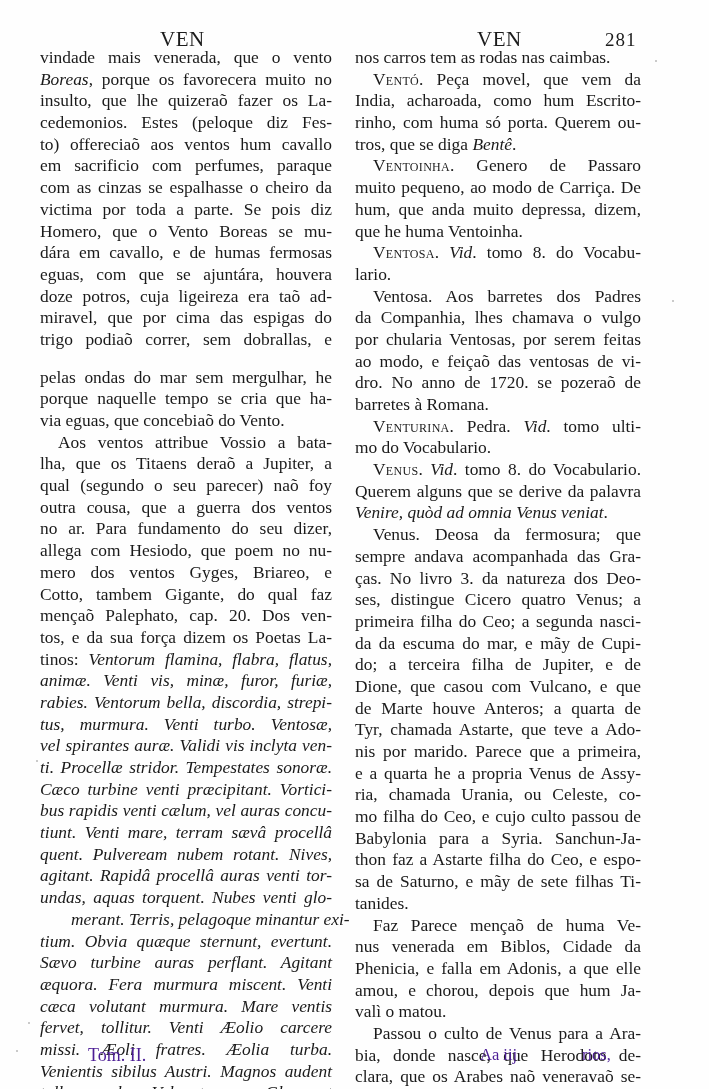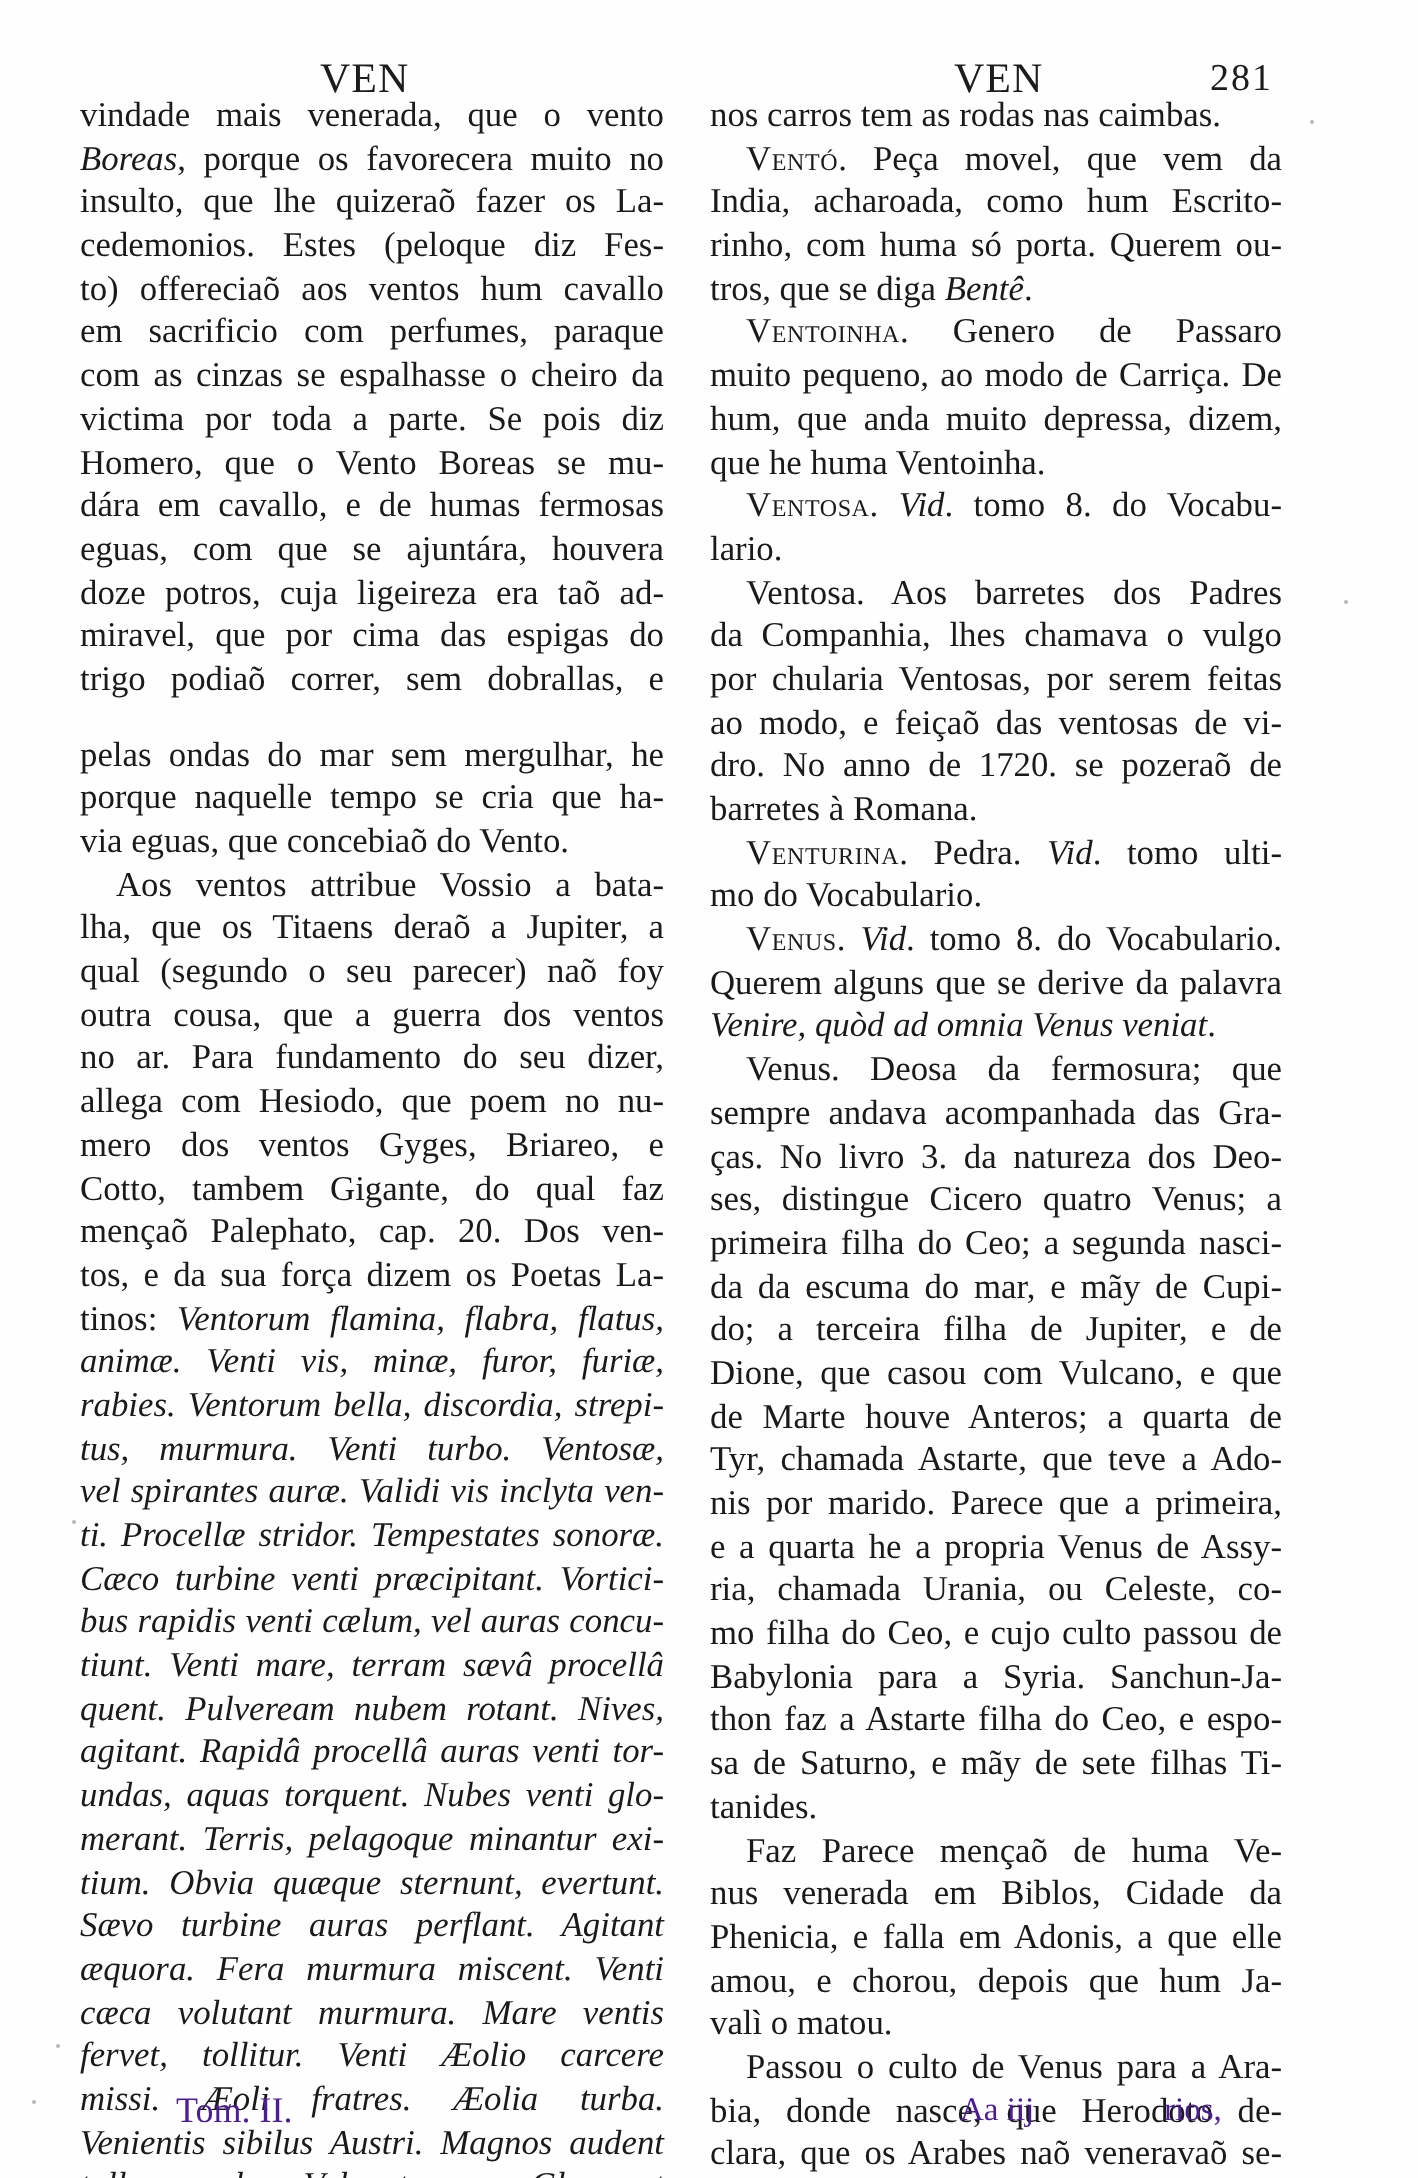--- a/index.html
+++ b/index.html
@@ -70,21 +70,21 @@
       <div class="ln" style="white-space: nowrap;"><i>rabies. Ventorum bella, discordia, strepi-</i></div>
       <div class="ln" style="white-space: nowrap;"><i>tus, murmura. Venti turbo. Ventosæ,</i></div>
       <div class="ln" style="white-space: nowrap;"><i>vel spirantes auræ. Validi vis inclyta ven-</i></div>
       <div class="ln" style="white-space: nowrap;"><i>ti. Procellæ stridor. Tempestates sonoræ.</i></div>
       <div class="ln" style="white-space: nowrap;"><i>Cæco turbine venti præcipitant. Vortici-</i></div>
       <div class="ln" style="white-space: nowrap;"><i>bus rapidis venti cælum, vel auras concu-</i></div>
       <div class="ln" style="white-space: nowrap;"><i>tiunt. Venti mare, terram sævâ procellâ</i></div>
       <div class="ln" style="white-space: nowrap;"><i>quent. Pulveream nubem rotant. Nives,</i></div>
       <div class="ln" style="white-space: nowrap;"><i>agitant. Rapidâ procellâ auras venti tor-</i></div>
       <div class="ln" style="white-space: nowrap;"><i>undas, aquas torquent. Nubes venti glo-</i></div>
-      <div class="ln" style="white-space: nowrap;"><i>merant. Terris, pelagoque minantur exi-</i></div>
+      <div class="ln" style="white-space: nowrap; margin-left: 31px;"><i>merant. Terris, pelagoque minantur exi-</i></div>
       <div class="ln" style="white-space: nowrap;"><i>tium. Obvia quæque sternunt, evertunt.</i></div>
       <div class="ln" style="white-space: nowrap;"><i>Sævo turbine auras perflant. Agitant</i></div>
       <div class="ln" style="white-space: nowrap;"><i>æquora. Fera murmura miscent. Venti</i></div>
       <div class="ln" style="white-space: nowrap;"><i>cæca volutant murmura. Mare ventis</i></div>
       <div class="ln" style="white-space: nowrap;"><i>fervet, tollitur. Venti Æolio carcere</i></div>
       <div class="ln" style="white-space: nowrap;"><i>missi. Æoli fratres. Æolia turba.</i></div>
       <div class="ln" style="white-space: nowrap;"><i>Venientis sibilus Austri. Magnos audent</i></div>
       <div class="ln" style="white-space: nowrap;"><i>tollere moles. Volvunt mare. Glomerat</i></div>
       <div class="ln last" style="white-space: nowrap;"><i>vaga nubila ventus, &amp;c.</i></div>
     </div>

